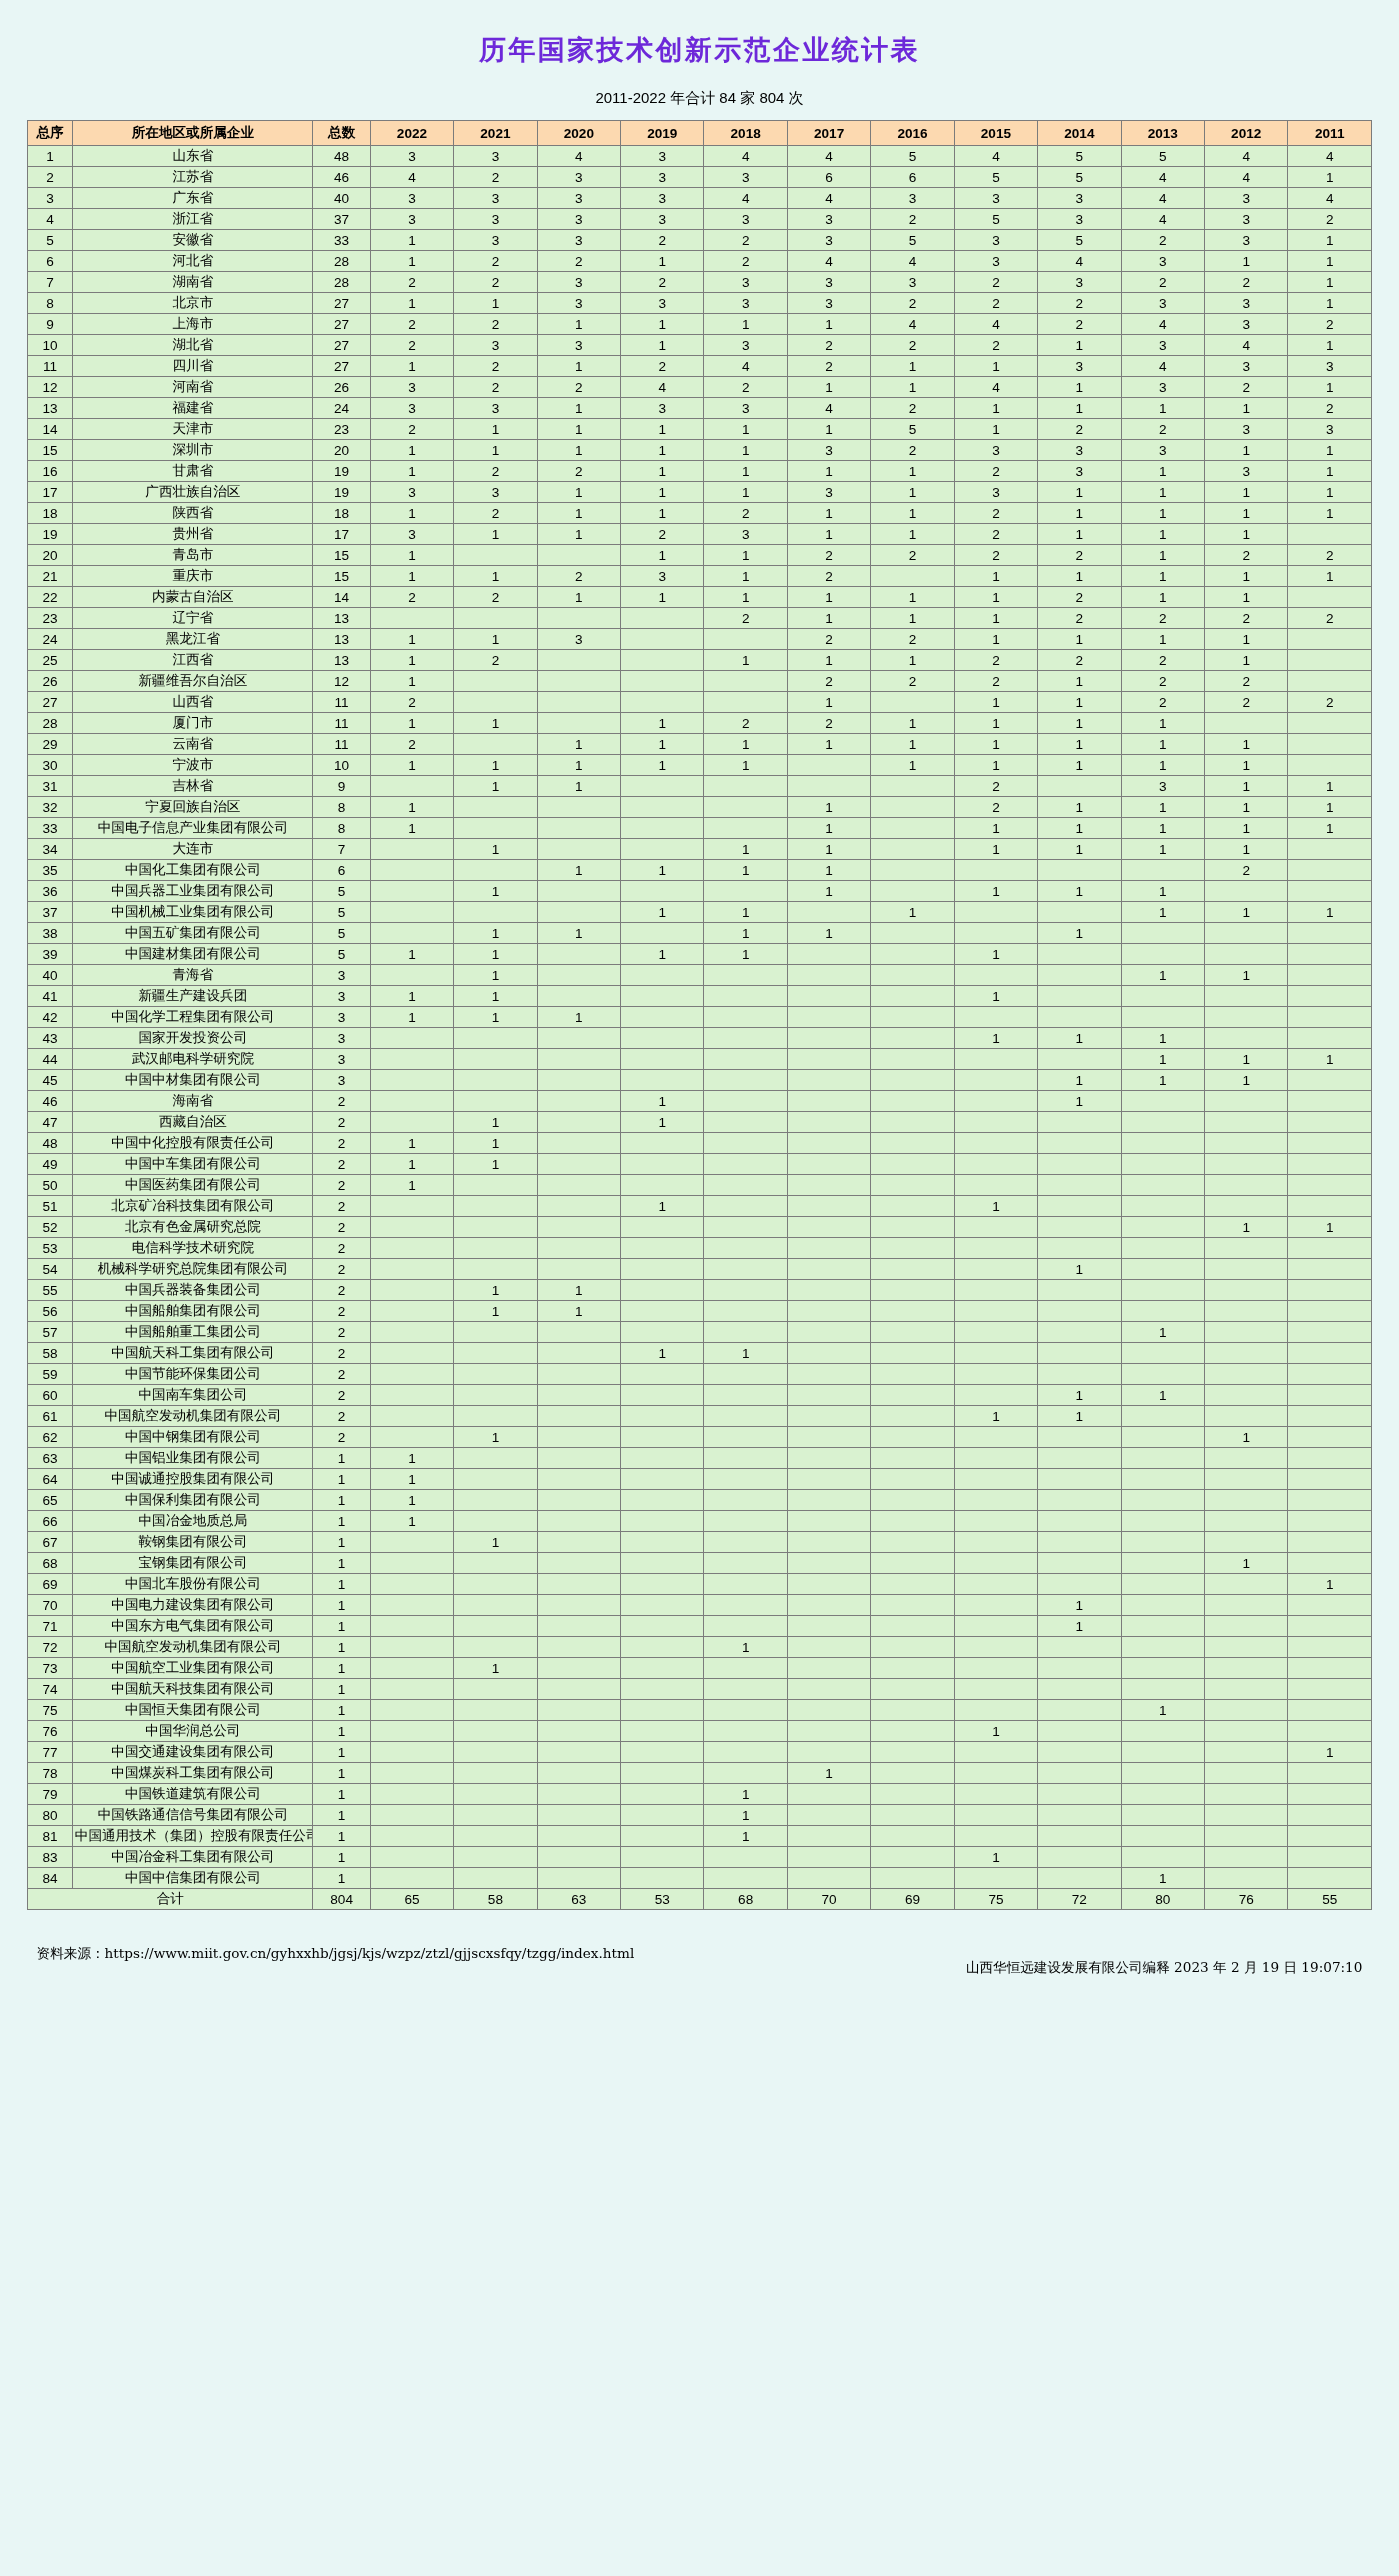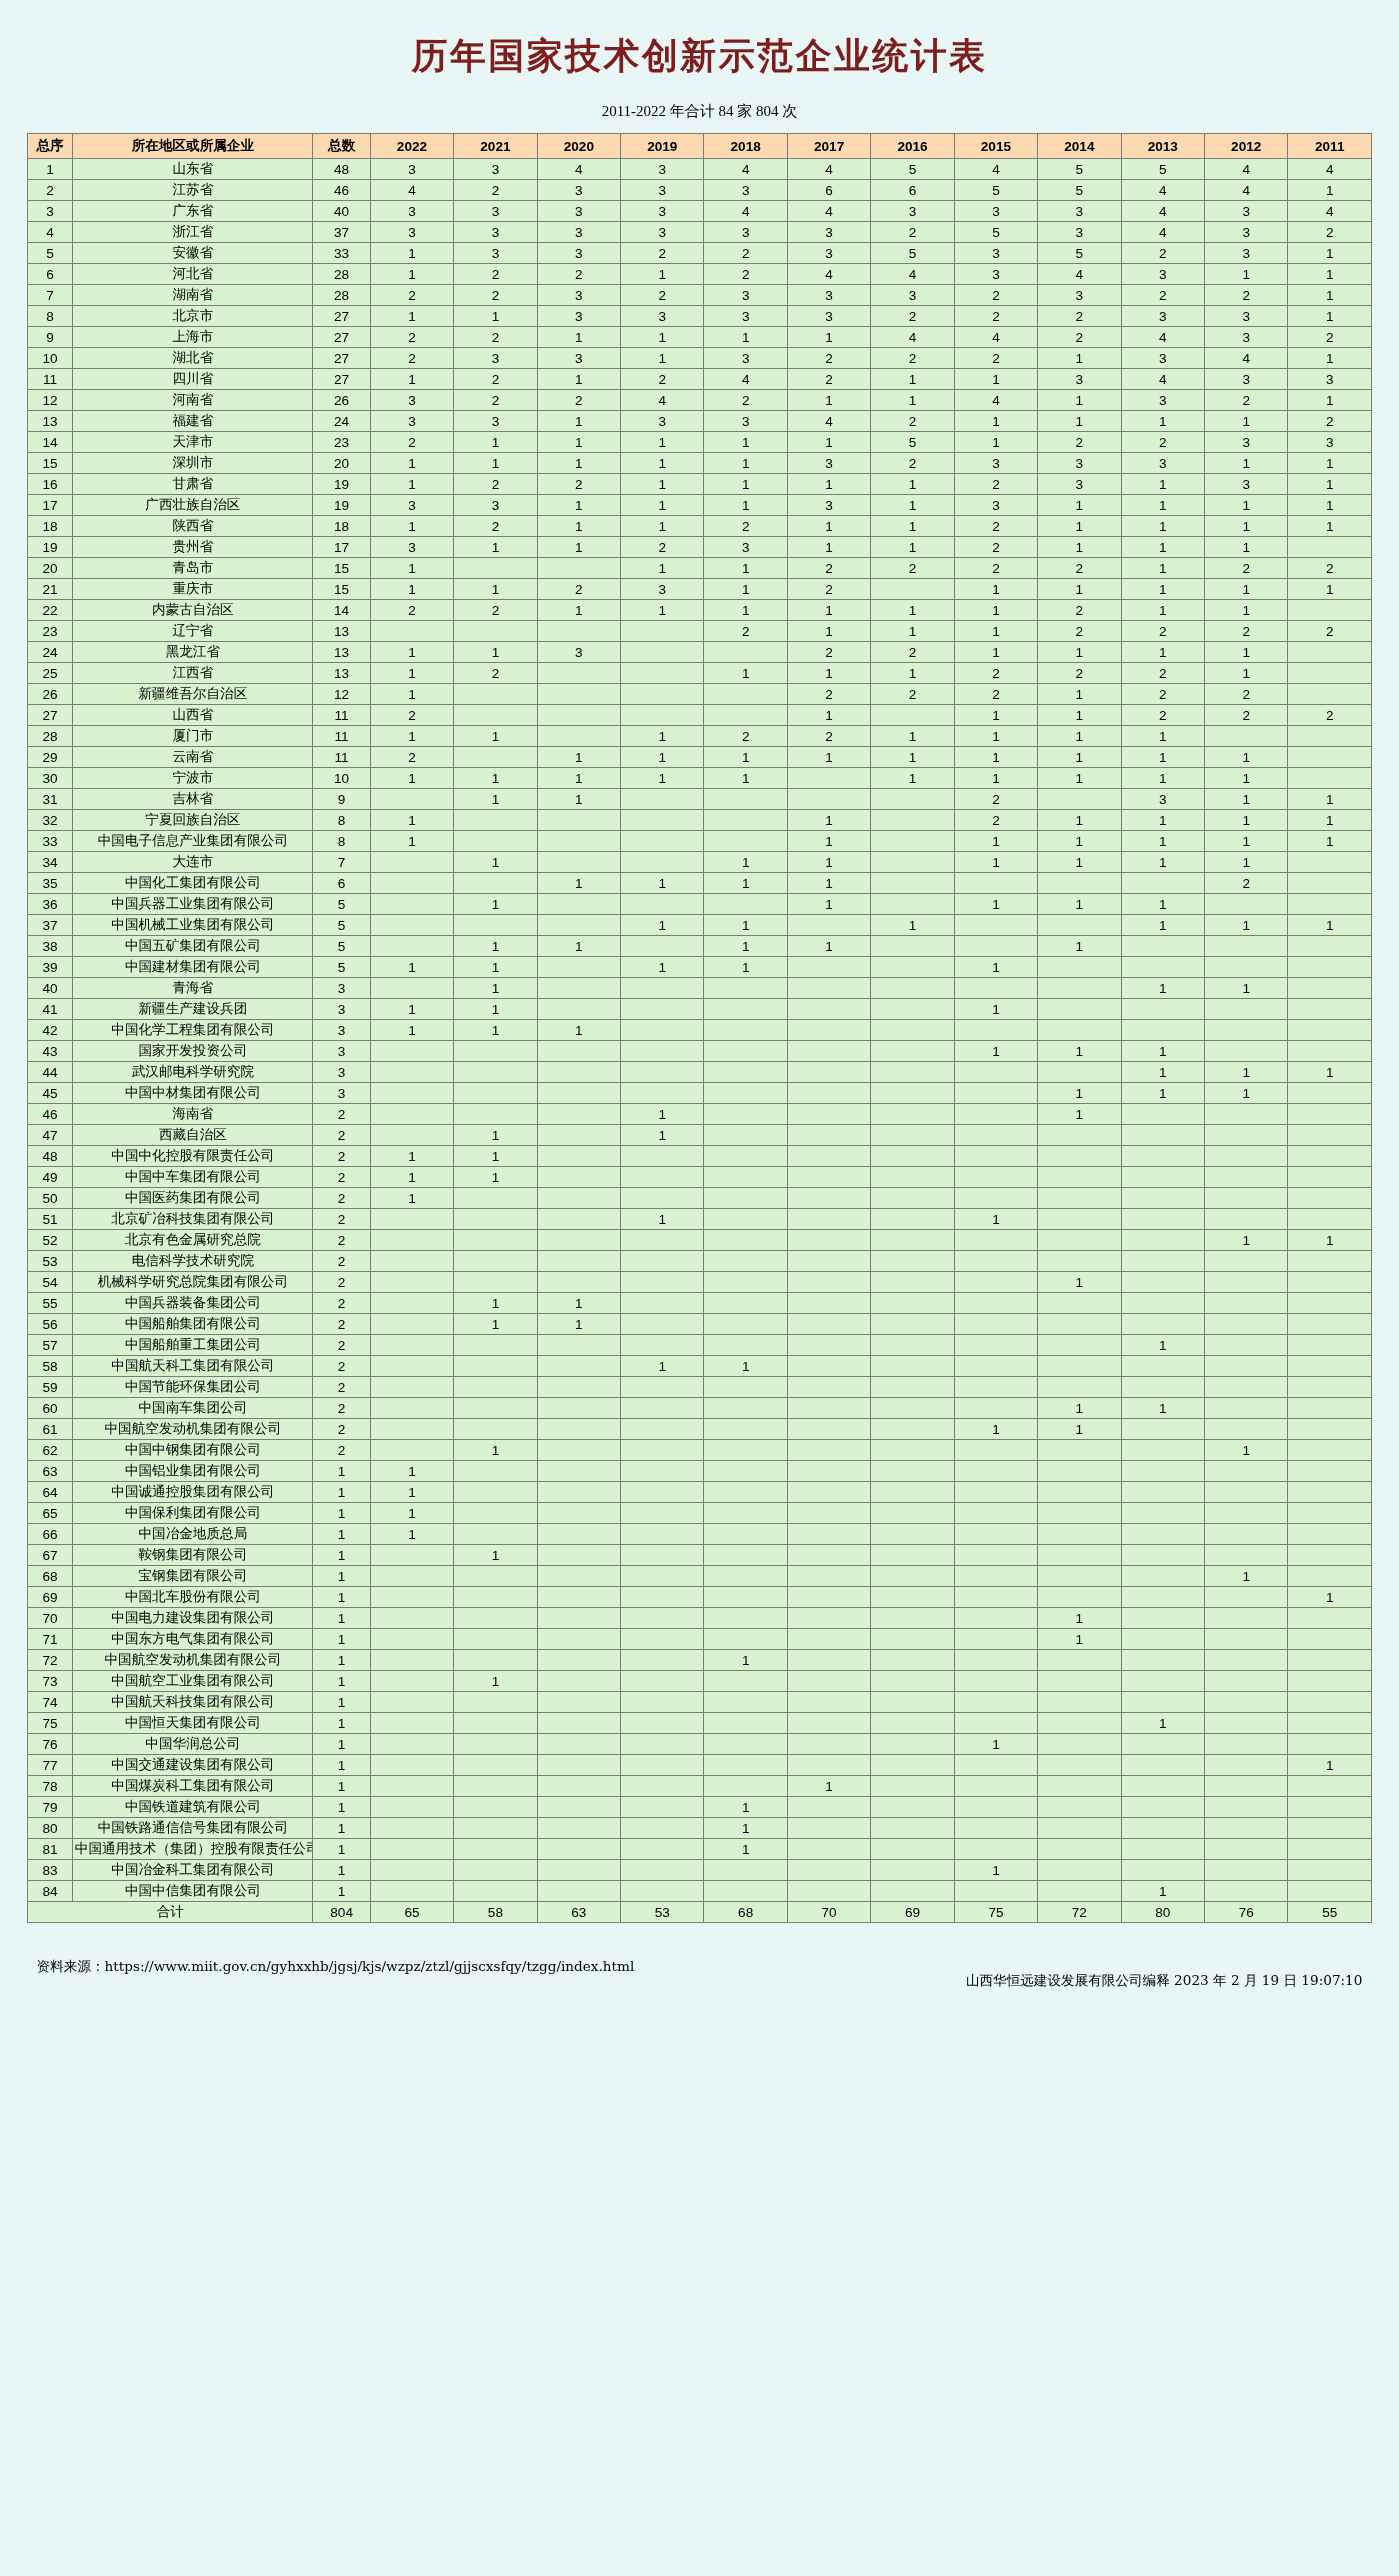--- a/index.html
+++ b/index.html
@@ -14,30 +14,30 @@
   .page {
     width: 1399px;
     min-height: 2576px;
     box-sizing: border-box;
     background: #e8f6f5;
     padding: 21px 27px 8px 27px;
     position: relative;
   }
   .title {
     text-align: center;
-    color: #7f1d1d;
+    color: #6d28d9;
     font-family: "DejaVu Serif", serif;
     font-weight: bold;
-    font-size: 36px;
+    font-size: 27px;
     letter-spacing: 2.4px;
     margin: 11.2px 0 21px 0;
   }
   .subtitle {
     text-align: center;
-    font-family: Liberation Serif, serif;
+    font-family: Liberation Sans, sans-serif;
     font-size: 15px;
     color: #000;
     margin-bottom: 8px;
   }
   table.main {
     border-collapse: collapse;
     width: 1345px;
     margin: 12px auto;
     table-layout: fixed;
     font-size: 13.6px;

